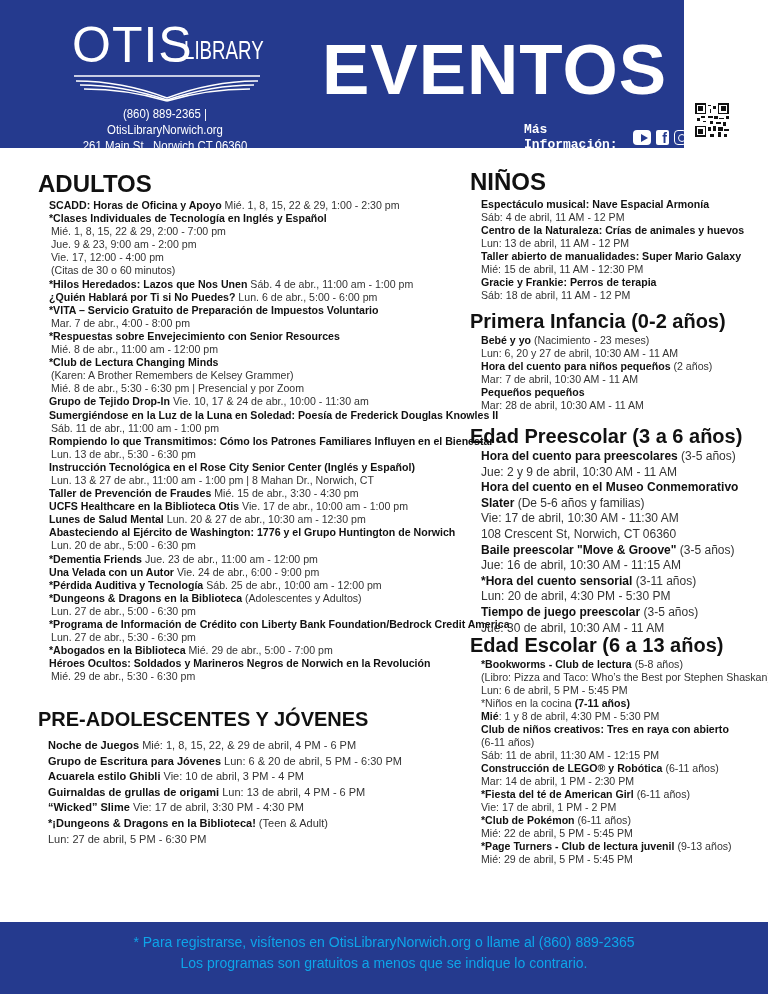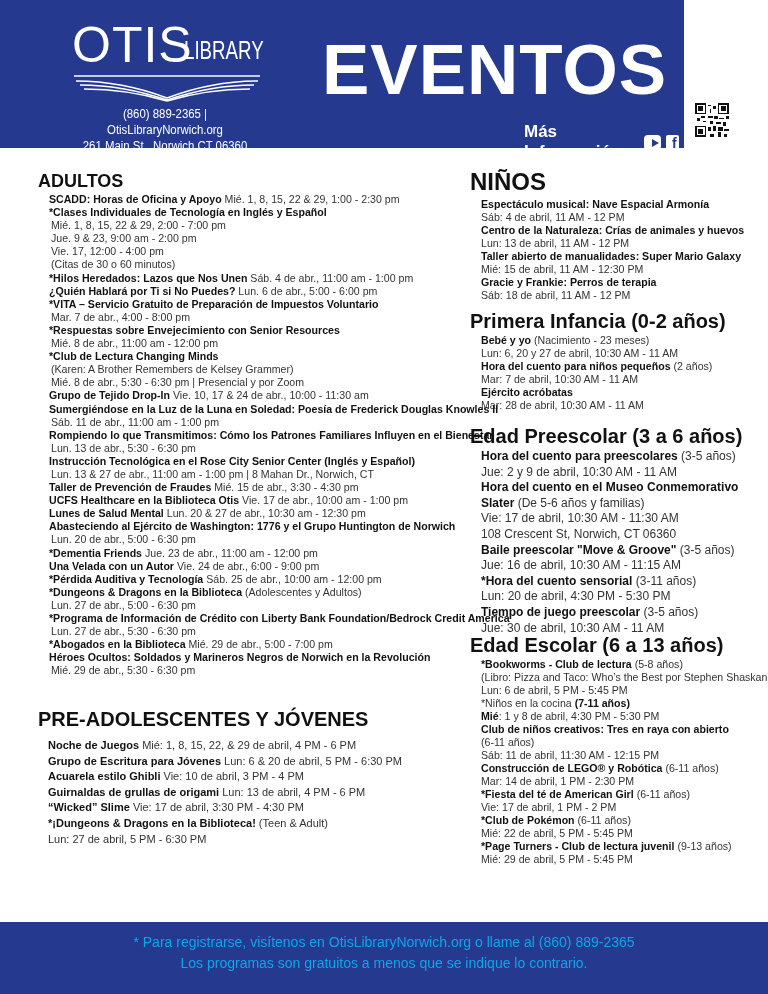--- a/index.html
+++ b/index.html
@@ -8,33 +8,33 @@
 
   
   .header { position:absolute; left:0; top:0; width:684px; height:148px; background:#253a8e; color:#fff; }
   .logo { position:absolute; left:72px; top:18px; width:190px; height:80px; }
   .logo-otis { position:absolute; left:0; top:2px; font-family:"Liberation Sans", sans-serif; font-size:50px; font-weight:400; letter-spacing:1px; line-height:50px; color:#fff; }
   .logo-library { position:absolute; left:112px; top:18px; font-family:"Liberation Sans", sans-serif; font-size:26px; line-height:28px; letter-spacing:0px; color:#fff; transform:scaleX(0.72); transform-origin:left; }
   .logo-book { position:absolute; left:0; top:54px; width:190px; height:30px; }
   .contact { position:absolute; left:60px; top:106px; width:210px; text-align:center; font-family:"Liberation Sans", sans-serif; font-size:12px; line-height:16px; color:#fff; transform:scaleX(0.95); }
   .title { position:absolute; left:322px; top:20px; font-family:"Liberation Sans", sans-serif; font-weight:700; font-size:71px; line-height:100px; letter-spacing:1px; color:#fff; }
   .more-info { position:absolute; left:524px; top:122px; display:flex; align-items:center; gap:5px; }
-  .more-label { font-family:Liberation Sans, sans-serif; font-weight:700; font-size:17px; color:#fff; margin-right:2px; }
+  .more-label { font-family:Liberation Mono, monospace; font-weight:700; font-size:13px; color:#fff; margin-right:2px; }
   .yt { width:22px; height:15px; background:#fff; border-radius:4px; position:relative; }
   .yt::after { content:""; position:absolute; left:8px; top:4px; border-left:7px solid #253a8e; border-top:4px solid transparent; border-bottom:4px solid transparent; }
   .fb { width:15px; height:15px; background:#fff; border-radius:2px; color:#253a8e; font-family:"Liberation Sans", sans-serif; font-weight:700; font-size:14px; line-height:17px; text-align:right; padding-right:2px; overflow:hidden; }
   .ig { width:15px; height:15px; border:1.5px solid #fff; border-radius:4px; position:relative; }
   .ig::after { content:""; position:absolute; left:3px; top:3px; width:6px; height:6px; border:1.3px solid #fff; border-radius:50%; }
   .qr { position:absolute; left:693px; top:101px; width:38px; height:38px; background:#fff; padding:2px; }
   .qr svg { width:34px; height:34px; display:block; }
 
   
   .section-title { font-family:"Liberation Sans", sans-serif; font-weight:700; color:#111; line-height:1; white-space:nowrap; }
   .left-col { position:absolute; left:38px; top:172px; width:440px; }
-  .adult-title { font-size:18px; margin-bottom:3px; }
+  .adult-title { font-size:24px; margin-bottom:3px; }
   .ev { font-family:"Liberation Sans", sans-serif; font-size:10.6px; line-height:13.1px; color:#333; white-space:nowrap; padding-left:11px; }
   .ev b { color:#111; font-weight:700; }
   .sub { padding-left:13px; }
   .teen-title { position:absolute; left:38px; top:709px; font-size:20px; }
   .teen-list { position:absolute; left:48px; top:738px; }
   .teen-list .ev { font-size:11px; line-height:15.6px; padding-left:0; }
   .teen-list .sub { padding-left:0; }
 
   .right-col { position:absolute; left:470px; top:170px; width:298px; }
   .rc-title { font-size:24px; margin-bottom:4px; }
@@ -179,21 +179,21 @@
         <div class="ev sub">Sáb: 18 de abril, 11 AM - 12 PM</div>
       </div>
   </div>
   <div class="rc-block" style="top:141px;">
     <div class="section-title rc-sub-title">Primera Infancia (0-2 años)</div>
     <div class="rc-list" id="early-list">
         <div class="ev"><b>Bebé y yo</b><span> (Nacimiento - 23 meses)</span></div>
         <div class="ev sub">Lun: 6, 20 y 27 de abril, 10:30 AM - 11 AM</div>
         <div class="ev"><b>Hora del cuento para niños pequeños</b><span> (2 años)</span></div>
         <div class="ev sub">Mar: 7 de abril, 10:30 AM - 11 AM</div>
-        <div class="ev"><b>Ejército acróbatas</b></div>
+        <div class="ev"><b>Pequeños pequeños</b></div>
         <div class="ev sub">Mar: 28 de abril, 10:30 AM - 11 AM</div>
       </div>
   </div>
   <div class="rc-block" style="top:256px;">
     <div class="section-title rc-sub-title">Edad Preescolar (3 a 6 años)</div>
     <div class="rc-list big" id="pre-list">
         <div class="ev"><b>Hora del cuento para preescolares</b><span> (3-5 años)</span></div>
         <div class="ev sub">Jue: 2 y 9 de abril, 10:30 AM - 11 AM</div>
         <div class="ev"><b>Hora del cuento en el Museo Conmemorativo</b></div>
         <div class="ev"><b>Slater</b><span> (De 5-6 años y familias)</span></div>

